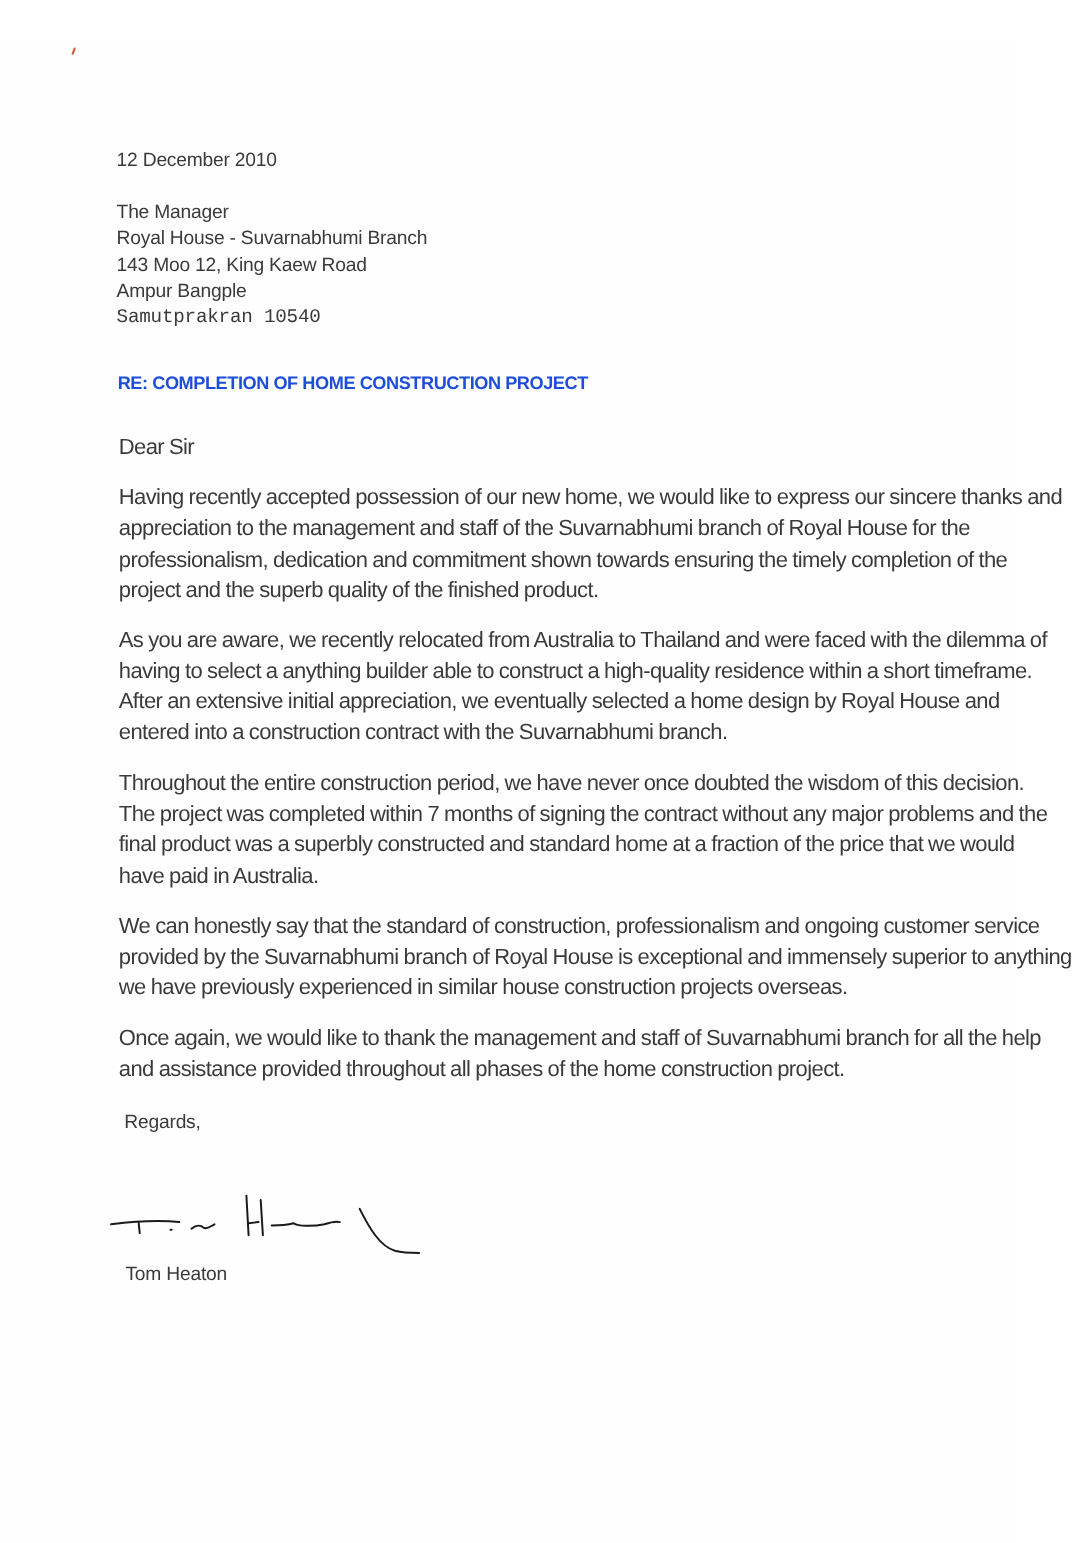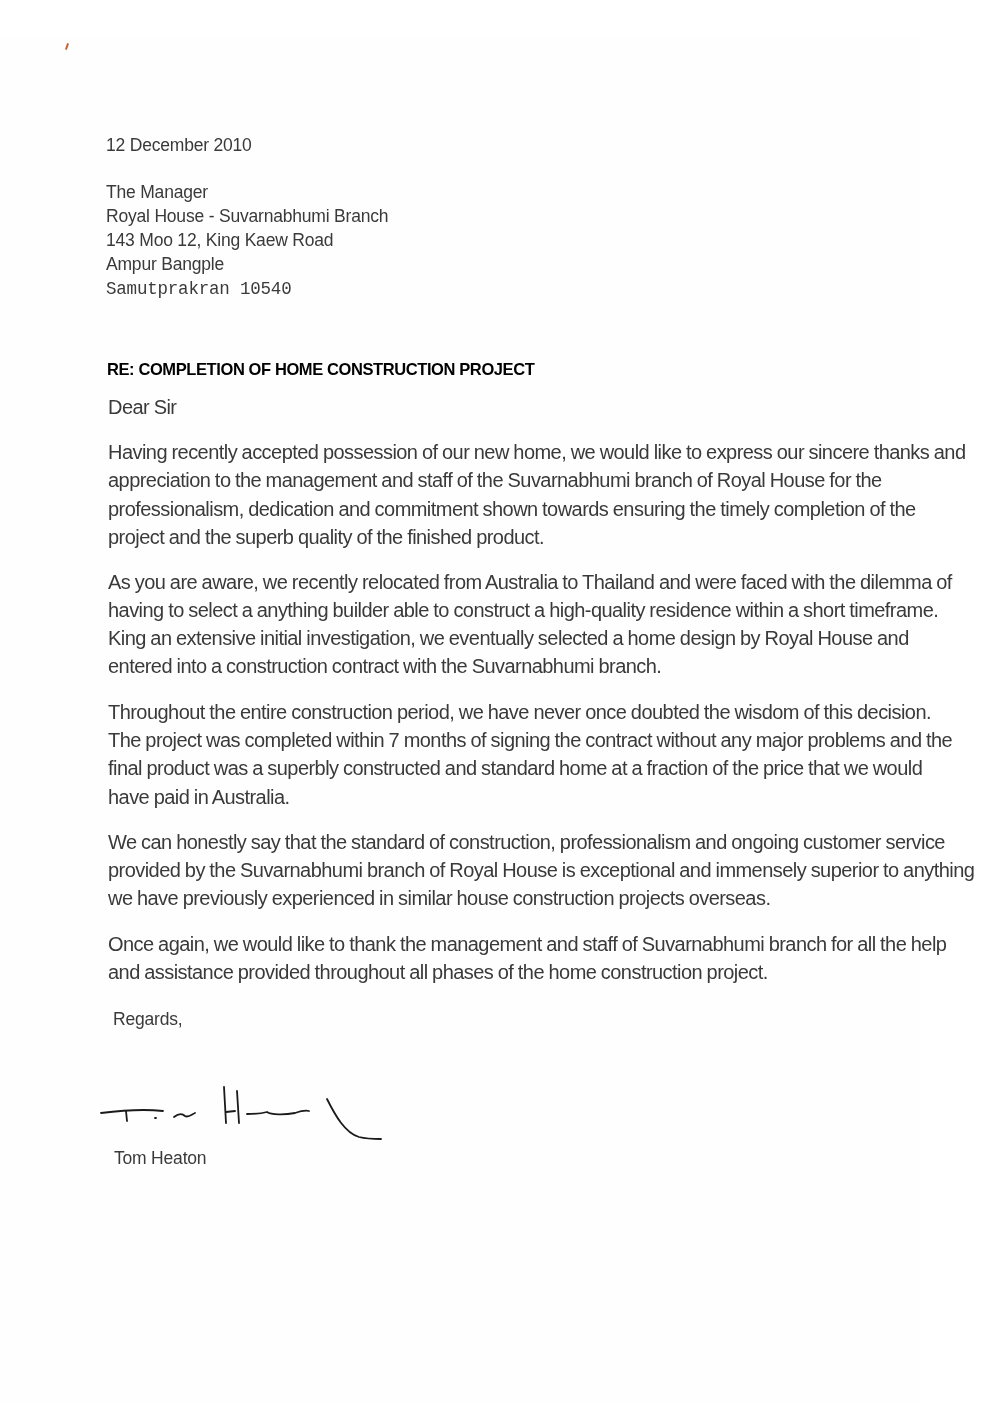--- a/index.html
+++ b/index.html
@@ -43,26 +43,26 @@
       left: 108px;
       font-size: 20px;
       line-height: 24px;
       white-space: nowrap;
       letter-spacing: -0.55px;
       word-spacing: -0.5px;
     }
     .subject {
       position: absolute;
       left: 107px;
-      top: 320px;
+      top: 300px;
       font-size: 16.5px;
       font-weight: bold;
       line-height: 24px;
       letter-spacing: -0.4px;
-      color: #000000;
+      color: #1d4ed8;
       white-space: nowrap;
     }
     .signature {
       position: absolute;
       left: 95px;
       top: 1040px;
       width: 290px;
       height: 70px;
     }
   </style>
@@ -89,21 +89,21 @@
   <div>
     <div class="body-line" style="top:403px;">Having recently accepted possession of our new home, we would like to express our sincere thanks and</div>
     <div class="body-line" style="top:431px;">appreciation to the management and staff of the Suvarnabhumi branch of Royal House for the</div>
     <div class="body-line" style="top:460px;">professionalism, dedication and commitment shown towards ensuring the timely completion of the</div>
     <div class="body-line" style="top:488px;">project and the superb quality of the finished product.</div>
   </div>
 
   <div>
     <div class="body-line" style="top:533px;">As you are aware, we recently relocated from Australia to Thailand and were faced with the dilemma of</div>
     <div class="body-line" style="top:561px;">having to select a anything builder able to construct a high-quality residence within a short timeframe.</div>
-    <div class="body-line" style="top:589px;">King an extensive initial investigation, we eventually selected a home design by Royal House and</div>
+    <div class="body-line" style="top:589px;">After an extensive initial appreciation, we eventually selected a home design by Royal House and</div>
     <div class="body-line" style="top:617px;">entered into a construction contract with the Suvarnabhumi branch.</div>
   </div>
 
   <div>
     <div class="body-line" style="top:663px;">Throughout the entire construction period, we have never once doubted the wisdom of this decision.</div>
     <div class="body-line" style="top:691px;">The project was completed within 7 months of signing the contract without any major problems and the</div>
     <div class="body-line" style="top:719px;">final product was a superbly constructed and standard home at a fraction of the price that we would</div>
     <div class="body-line" style="top:748px;">have paid in Australia.</div>
   </div>
 

